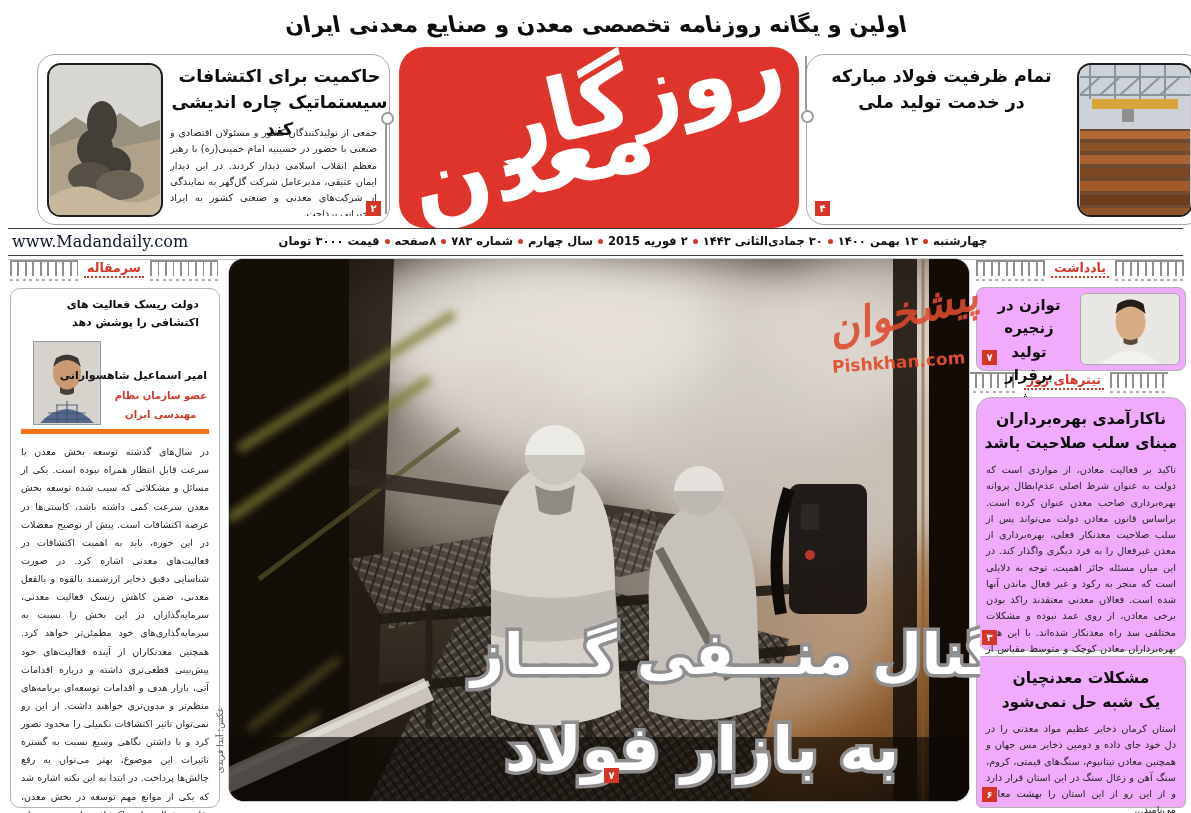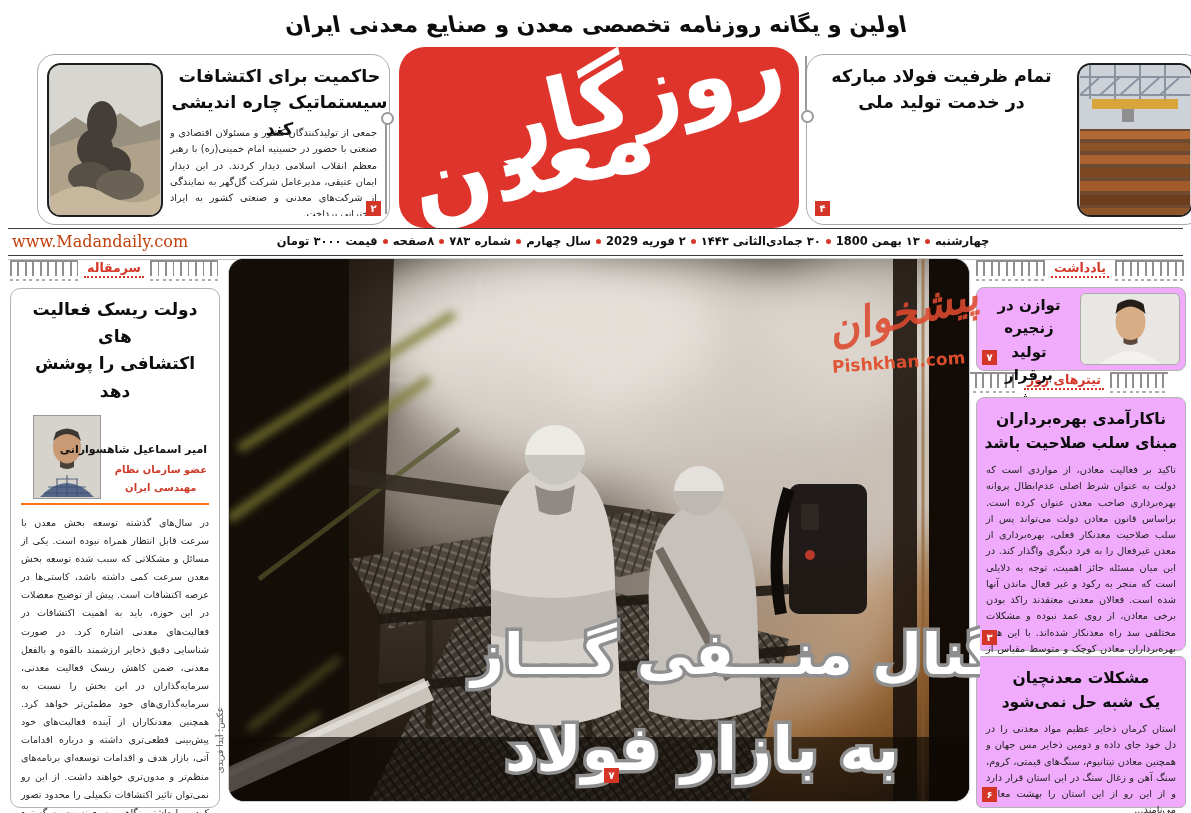--- a/index.html
+++ b/index.html
@@ -28,53 +28,53 @@
   
   #logo{left:399px;top:47px;width:400px;height:181px;background:#df342c;border-radius:26px;overflow:hidden;}
   .logo-w{position:absolute;color:#fff;font-weight:bold;line-height:1;transform:rotate(-13deg);}
   .logo-w1{right:14px;top:2px;font-size:88px;}
   .logo-w2{left:10px;top:68px;font-size:94px;}
   
   #dateline{left:8px;right:8px;top:228px;height:26px;border-top:1.5px solid #3c3c3c;
             border-bottom:1.5px solid #3c3c3c;}
   #dateline::after{content:"";position:absolute;left:0;right:0;bottom:-5px;height:1px;background:#c2c2c2;}
   .site{position:absolute;left:4px;top:3px;font-family:"DejaVu Serif","Liberation Serif",serif;
-        font-size:16px;color:#c2410c;}
+        font-size:16px;color:#0f172a;}
   .dl{position:absolute;left:330px;right:255px;top:5px;display:flex;direction:rtl;
       justify-content:center;align-items:center;gap:5px;font-size:11.5px;font-weight:bold;color:#101010;white-space:nowrap;}
   .dot{width:5px;height:5px;border-radius:50%;background:#d43527;flex:none;}
   
   .band{display:flex;align-items:flex-start;gap:6px;height:26px;}
   .band .pat{flex:1;height:14px;border-top:2px solid #8f8f8f;position:relative;
              background:repeating-linear-gradient(90deg,#8f8f8f 0 1.8px,transparent 1.8px 7.5px);}
   .band .pat::after{content:"";position:absolute;left:0;right:0;bottom:-5px;height:2.5px;
              background:repeating-linear-gradient(90deg,#adadad 0 3px,transparent 3px 6.5px);}
   .band .lbl{color:#d43527;font-weight:bold;font-size:12.5px;line-height:16px;
              border-bottom:2px dotted #d43527;padding:0 3px;direction:rtl;}
   #band-edit{left:10px;top:260px;width:208px;}
   #band-note{left:976px;top:260px;width:208px;}
   #band-titles{left:960px;top:372px;width:208px;}
   
   #colL{left:10px;top:288px;width:208px;height:518px;border:1.2px solid #b3b3b3;border-radius:10px;background:#fff;}
-  .hl2{margin:7px 8px 0;font-size:17px;font-weight:bold;text-align:center;line-height:1.6;
+  .hl2{margin:7px 20px 0;font-size:11px;font-weight:bold;line-height:1.6;
        white-space:pre-line;direction:rtl;color:#0d0d0d;}
-  .author{position:relative;margin:10px 10px 0;height:88px;border-bottom:2px solid #f97316;}
+  .author{position:relative;margin:10px 10px 0;height:88px;border-bottom:5px solid #f97316;}
   .aphoto{position:absolute;left:12px;top:0;width:66px;height:82px;border:1px solid #999;overflow:hidden;background:#d6d3cd;}
   .aname{position:absolute;right:2px;top:28px;font-size:11px;font-weight:bold;direction:rtl;color:#101010;}
   .arole{position:absolute;right:2px;top:46px;font-size:10px;font-weight:bold;color:#cd3a28;
          direction:rtl;white-space:pre-line;line-height:1.85;text-align:center;}
   .lbody{margin:9px 10px 0;font-size:9.55px;line-height:1.9;text-align:justify;direction:rtl;color:#1d1d1d;}
   
   .sbox{border:1.2px solid #b3b3b3;background:#f0abfc;}
   #note-box{left:976px;top:287px;width:208px;height:82px;border-radius:8px;}
   .nphoto{position:absolute;right:5px;top:5px;width:98px;height:70px;border:1px solid #aaa;
           border-radius:6px;overflow:hidden;background:#e9e7e3;}
   .nhl{position:absolute;left:6px;right:110px;top:6px;font-size:15px;font-weight:bold;line-height:1.55;
        text-align:center;white-space:pre-line;direction:rtl;color:#0d0d0d;}
-  #story1{left:976px;top:397px;width:208px;height:252px;border-radius:8px;}
+  #story1{left:976px;top:397px;width:208px;height:252px;border-radius:15px;}
   #story2{left:976px;top:656px;width:208px;height:150px;border-radius:6px;}
   .s-hl{margin:9px 6px 0;font-size:15.5px;font-weight:bold;text-align:center;line-height:1.55;
         white-space:pre-line;direction:rtl;color:#0d0d0d;}
   .s-bd{margin:7px 9px 0;font-size:9.8px;line-height:1.66;text-align:justify;direction:rtl;color:#222;}
   
   .badge{position:absolute;width:15px;height:15px;background:#d43527;color:#fff;font-size:10px;
          font-weight:bold;text-align:center;line-height:15px;}
   .ring{width:9px;height:9px;border:2px solid #9a9a9a;border-radius:50%;background:#fff;z-index:3;}
   .vline{width:1.5px;background:#9a9a9a;z-index:2;}
   
@@ -153,25 +153,25 @@
     <div class="badge" style="left:8px;bottom:8px;">۴</div>
   </div>
   <div class="abs ring" style="left:801px;top:110px;"></div>
   <div class="abs vline" style="left:805px;top:56px;height:54px;"></div>
 
   <div class="abs" id="dateline">
     <div class="site">www.Madandaily.com</div>
     <div class="dl">
       <span>چهارشنبه</span>
       <span class="dot"></span>
-      <span>۱۳ بهمن 1800</span>
+      <span>۱۳ بهمن ۱۴۰۰</span>
       <span class="dot"></span>
       <span>۳۰ جمادی‌الثانی ۱۴۴۳</span>
       <span class="dot"></span>
-      <span>۲ فوریه 2029</span>
+      <span>۲ فوریه 2015</span>
       <span class="dot"></span>
       <span>سال چهارم</span>
       <span class="dot"></span>
       <span>شماره ۷۸۳</span>
       <span class="dot"></span>
       <span>۸صفحه</span>
       <span class="dot"></span>
       <span>قیمت ۳۰۰۰ تومان</span>
     </div>
   </div>

